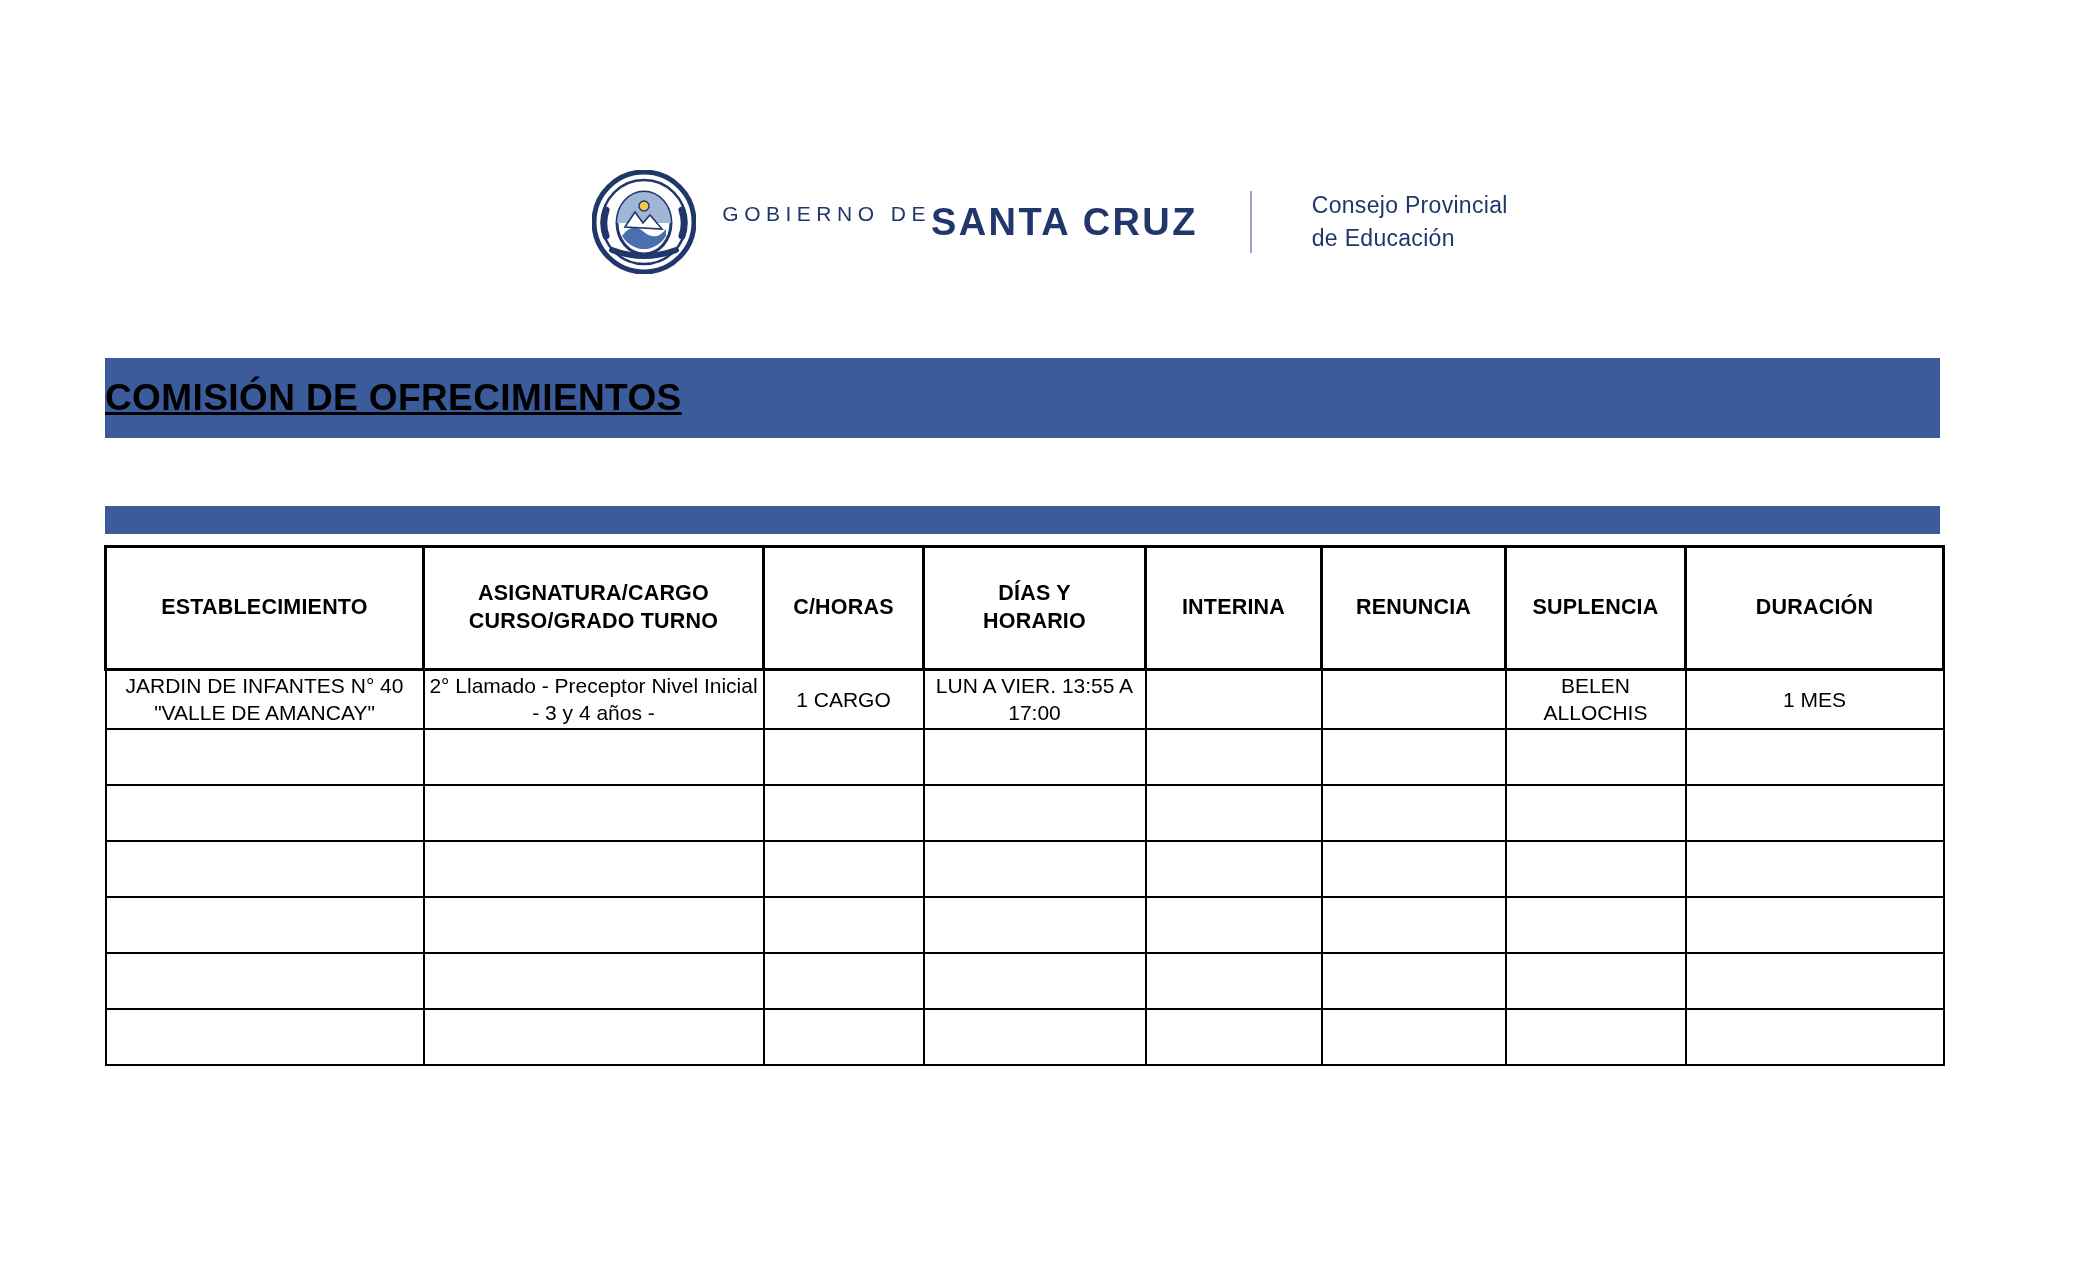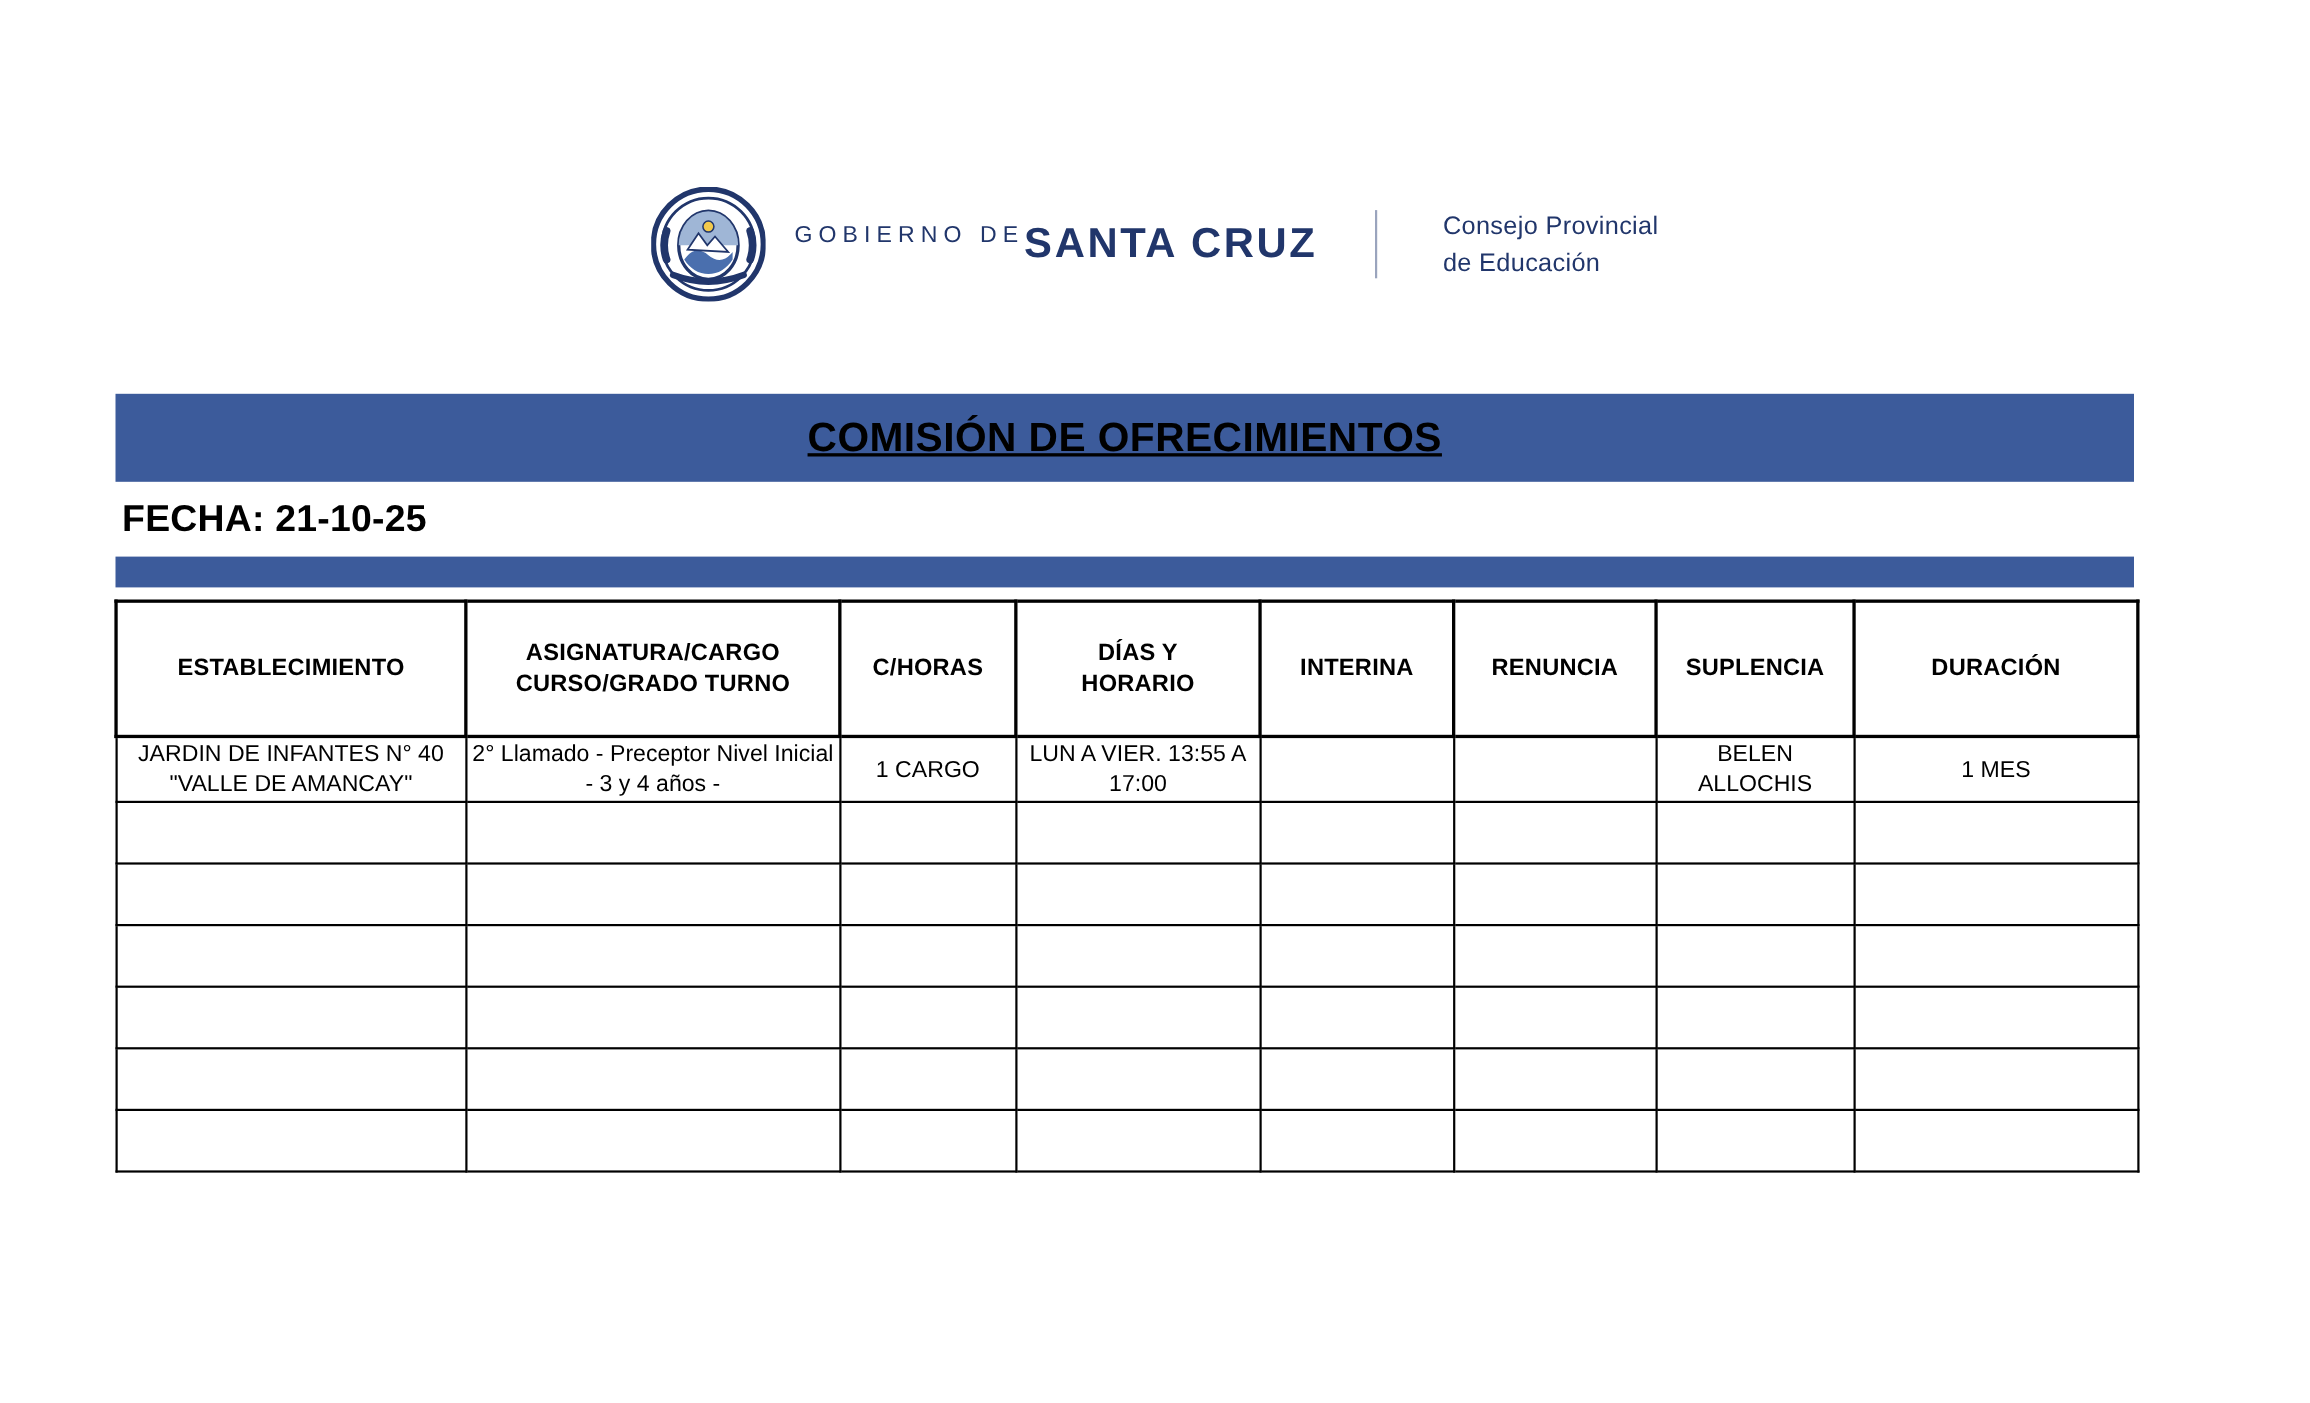--- a/index.html
+++ b/index.html
@@ -79,21 +79,21 @@
   
   .title-bar {
     position: absolute;
     left: 105px;
     top: 358px;
     width: 1835px;
     height: 80px;
     background: #3c5b9b;
     display: flex;
     align-items: center;
-    justify-content: center;
+    justify-content: flex-start;
   }
   .title-bar .title-text {
     font-size: 37px;
     font-weight: bold;
     color: #000000;
     text-decoration: underline;
     letter-spacing: 0.4px;
   }
 
   
@@ -226,21 +226,20 @@
       </div>
 
     </div>
   </div>
 
   <div class="title-bar">
     <span class="title-text">COMISIÓN DE OFRECIMIENTOS</span>
   </div>
 
   <div class="meta-row">
-    <span class="meta-right">FECHA: 21-10-25</span>
   </div>
 
   <div class="blue-strip"></div>
 
   <div class="table-wrap">
     <table class="grid">
       <colgroup>
         <col class="c-estab">
           <col class="c-asig">
           <col class="c-horas">

